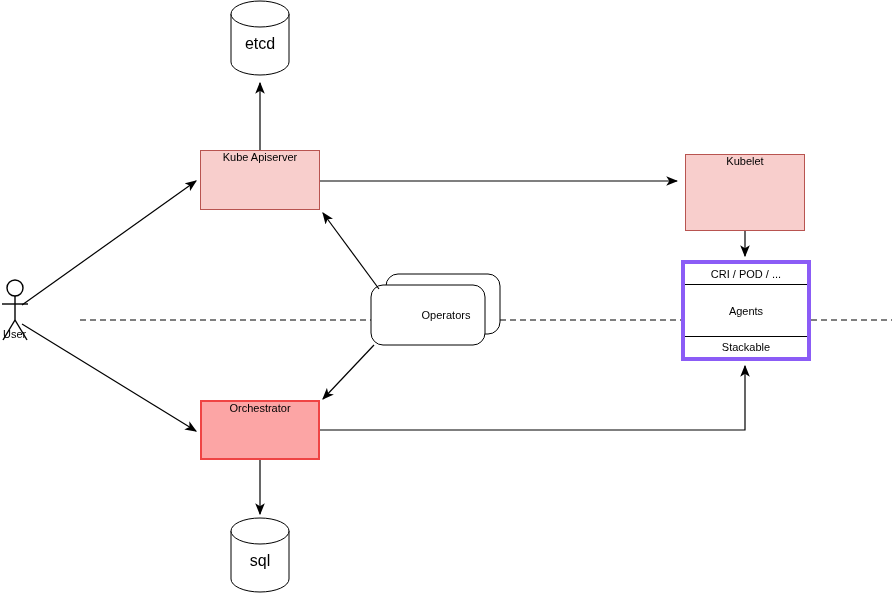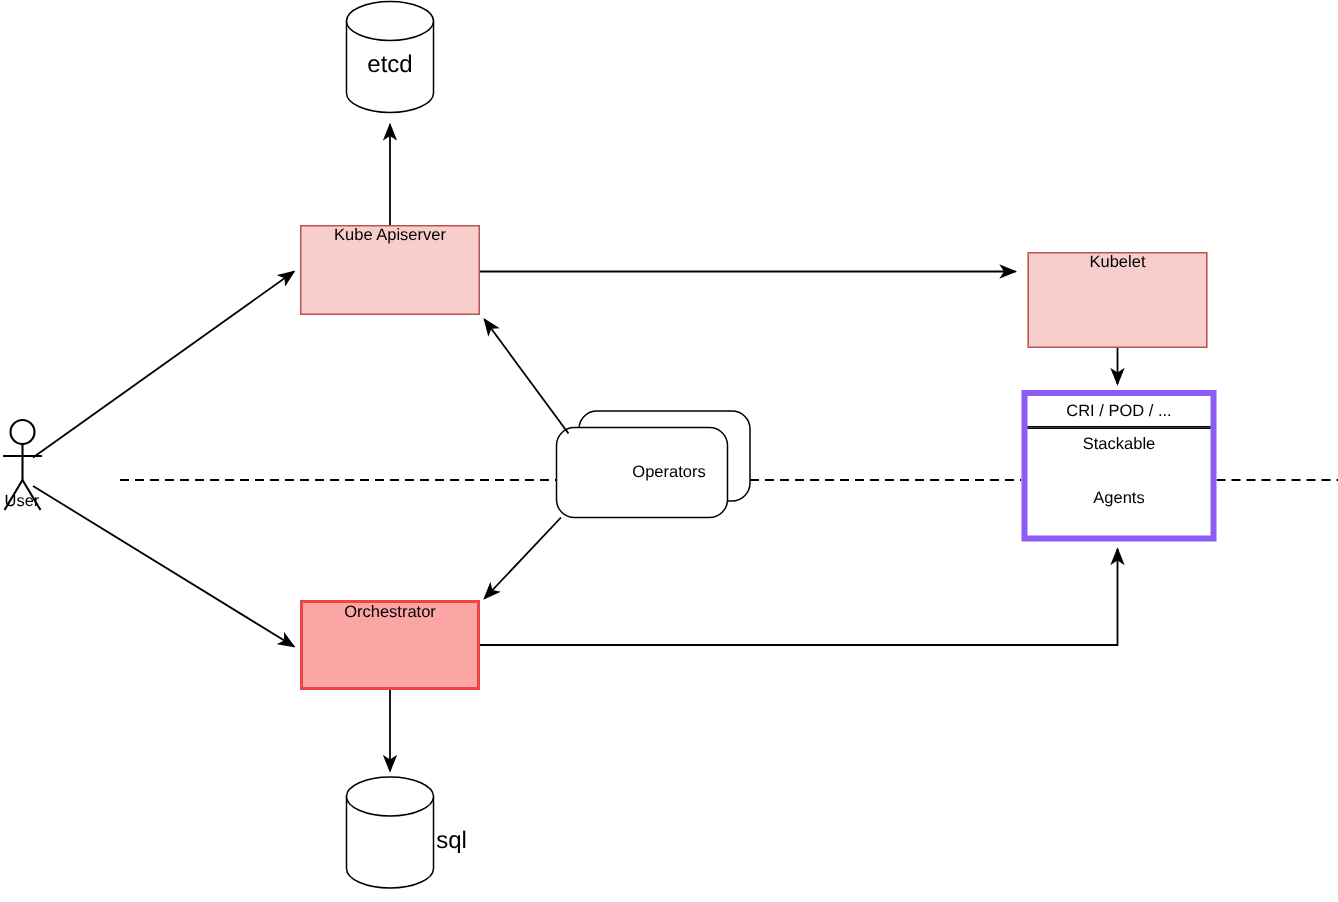--- a/index.html
+++ b/index.html
@@ -153,45 +153,45 @@
   </svg>
 
   <div class="cyl-label" style="left:0; top:35px; width:520px; text-align:left; padding-left:231px; box-sizing:border-box;">
     <span style="display:inline-block; width:58px; text-align:center;">etcd</span>
   </div>
 
   <div class="node box" style="left:200px; top:150px; width:120px; height:60px;">
     <span>Kube Apiserver</span>
   </div>
 
-  <div class="node box" style="left:685px; top:168px; width:120px; height:64px;">
+  <div class="node box" style="left:685px; top:154px; width:120px; height:77px;">
     <span>Kubelet</span>
   </div>
 
   <div class="node box-green" style="left:200px; top:400px; width:120px; height:60px;">
     <span>Orchestrator</span>
   </div>
 
   <div class="op-label" style="left:389px; top:285px; width:114px; height:60px; display:flex; align-items:center; justify-content:center;">
     <span>Operators</span>
   </div>
 
   <div class="agents-stack" style="left:681px; top:260px; width:130px; height:101px;">
     <div class="agents-row agents-head">
       <span>CRI / POD / ...</span>
     </div>
+    <div class="agents-row agents-body">
+      <span>Agents</span>
+    </div>
     <div class="agents-row agents-foot">
       <span>Stackable</span>
     </div>
-    <div class="agents-row agents-body">
-      <span>Agents</span>
-    </div>
   </div>
 
-  <div class="cyl-label" style="left:243px; top:552px; width:58px; text-align:center;padding-left:29px;">
+  <div class="cyl-label" style="left:231px; top:552px; width:58px; text-align:center;">
     <span>sql</span>
   </div>
 
   <div class="actor-label" style="left:3px; top:328px;text-align:right;">
     <span>User</span>
   </div>
 
 </div>
 
 </body></html>

